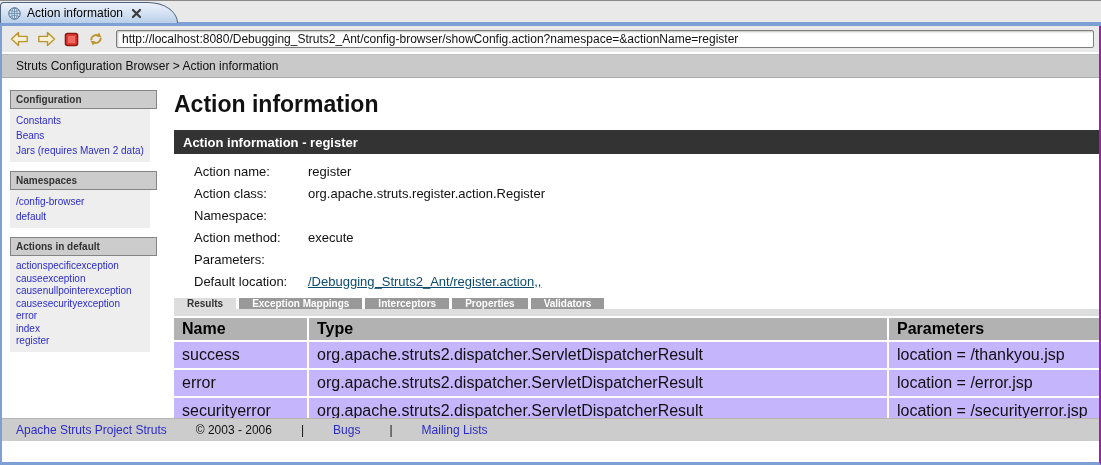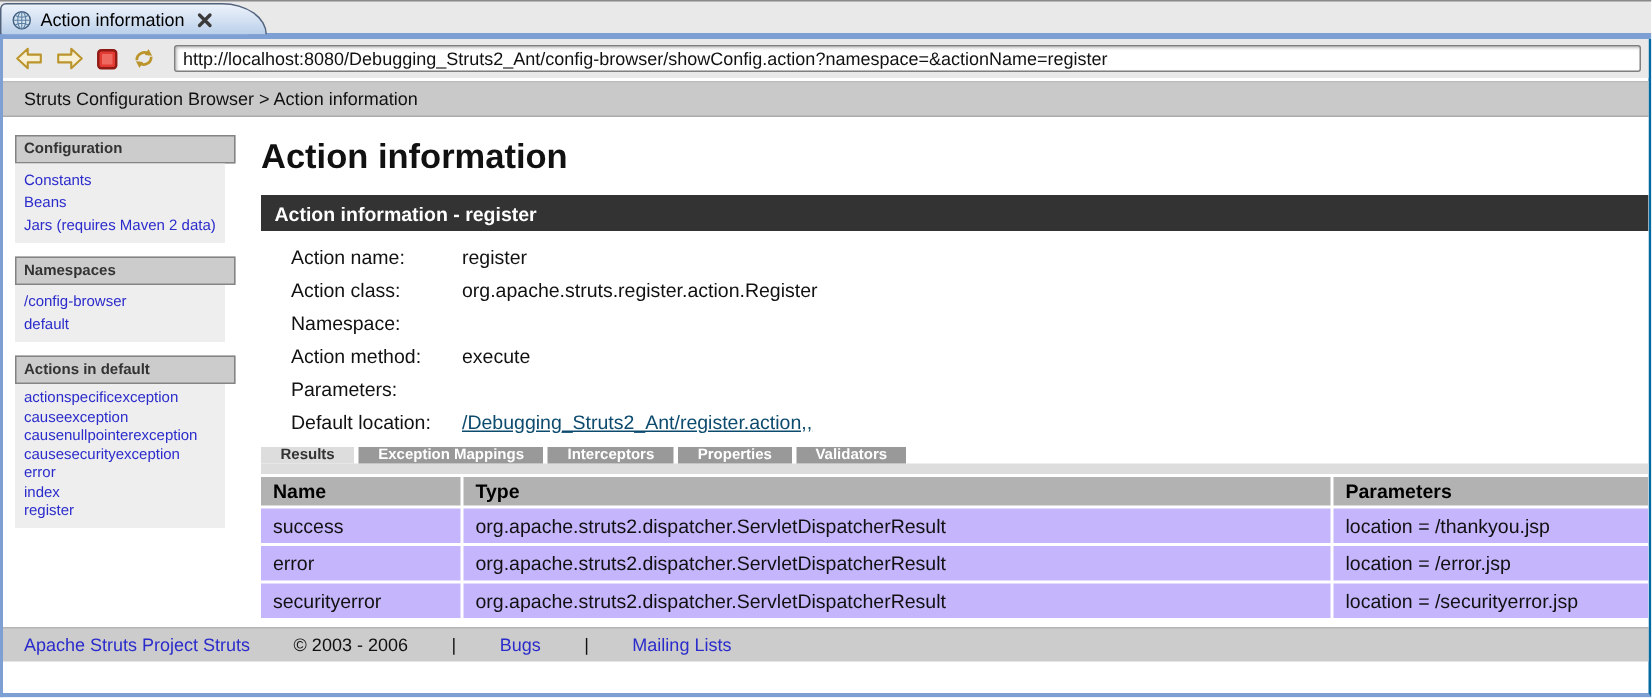--- a/index.html
+++ b/index.html
@@ -13,21 +13,21 @@
           border:1px solid #51627c; border-bottom:none;
           border-radius:4px 30px 0 0 / 4px 21px 0 0;
           display:flex; align-items:center; padding-left:7px; }
   .etab-label { font-size:12px; color:#000; margin:0 7px 1px 6px; white-space:nowrap; }
   .icon-wrap { display:flex; align-items:center; }
   .tab-close { cursor:pointer; margin-left:1px; display:flex; align-items:center; }
 
   .blue-strip { height:4px; background:#7d9fd4; }
 
   
-  .frame { height:439px; border-left:2px solid #7d9fd4; border-right:2px solid #0369a1;
+  .frame { height:439px; border-left:2px solid #7d9fd4; border-right:2px solid #a21caf;
            border-bottom:3px solid #7d9fd4; background:#fff; }
 
   
   .toolbar { height:26px; background:#e9e9e9; display:flex; align-items:center; padding:0 5px 0 8px; }
   .tb-btn { display:flex; align-items:center; margin-right:8px; cursor:pointer; }
   .url { flex:1; height:18px; border:1px solid #7f7f7f; border-radius:2px; background:#fff;
          font:12px "Liberation Sans",sans-serif; color:#111; padding:0 5px; margin-left:3px;
          box-shadow:inset 1px 1px 2px rgba(0,0,0,0.25); }
 
   
@@ -55,21 +55,21 @@
   .f-label { flex:none; width:114px; }
   .f-value.link { color:#0c4a6e; text-decoration:underline; cursor:pointer; }
 
   .dtabs { display:flex; gap:3px; margin-top:6px; }
   .dtab { background:#999; color:#fff; font-weight:bold; font-size:10px; padding:0 13px;
           cursor:pointer; white-space:nowrap; }
   .dtab.active { background:#ddd; color:#333; }
   .tab-strip { height:7px; background:#ddd; }
 
   table.results { border-collapse:separate; border-spacing:2px; width:calc(100% + 4px);
-                  margin-left:-2px; font-size:13px; table-layout:fixed; }
+                  margin-left:-2px; font-size:16px; table-layout:fixed; }
   table.results th { background:#b2b2b2; color:#000; text-align:left; font-weight:bold;
                      padding:2px 8px; height:17px; white-space:nowrap; overflow:hidden; }
   table.results td { background:#c4b5fd; color:#111; padding:4px 8px; height:16px;
                      white-space:nowrap; overflow:hidden; }
 
   .footer { height:23px; background:#ccc; border-top:1px solid #b5b5b5; display:flex;
             align-items:center; padding-left:14px; font-size:12px; color:#111;gap:24px; }
   .footer span { margin-right:5px; white-space:nowrap; }
   .footer .link { color:#2b2bcc; cursor:pointer; }
 </style>

